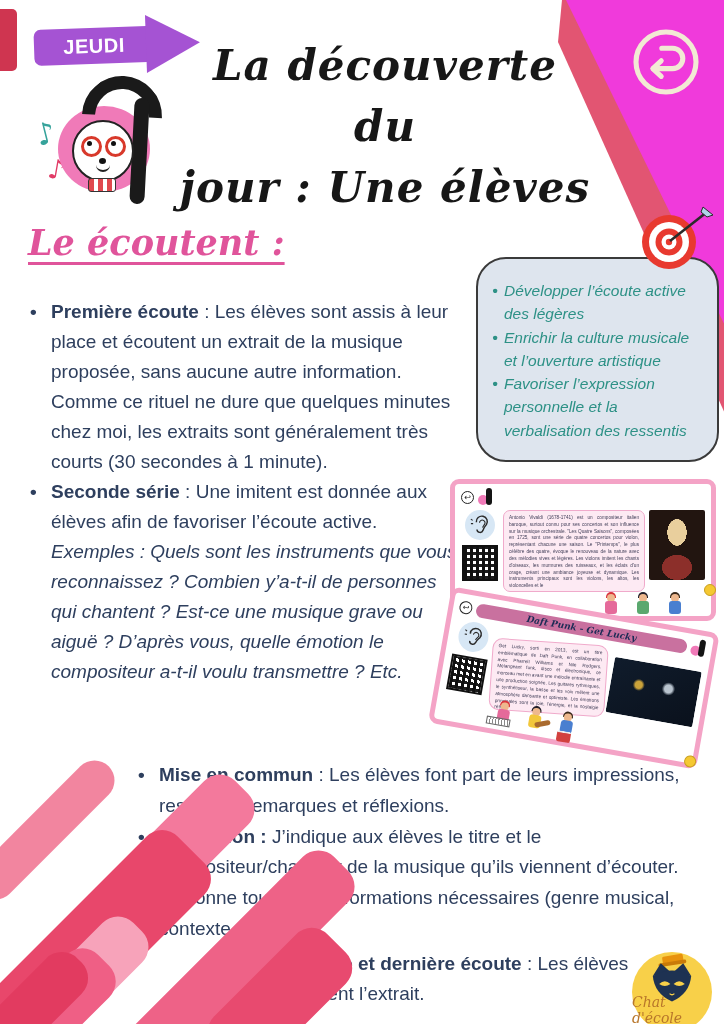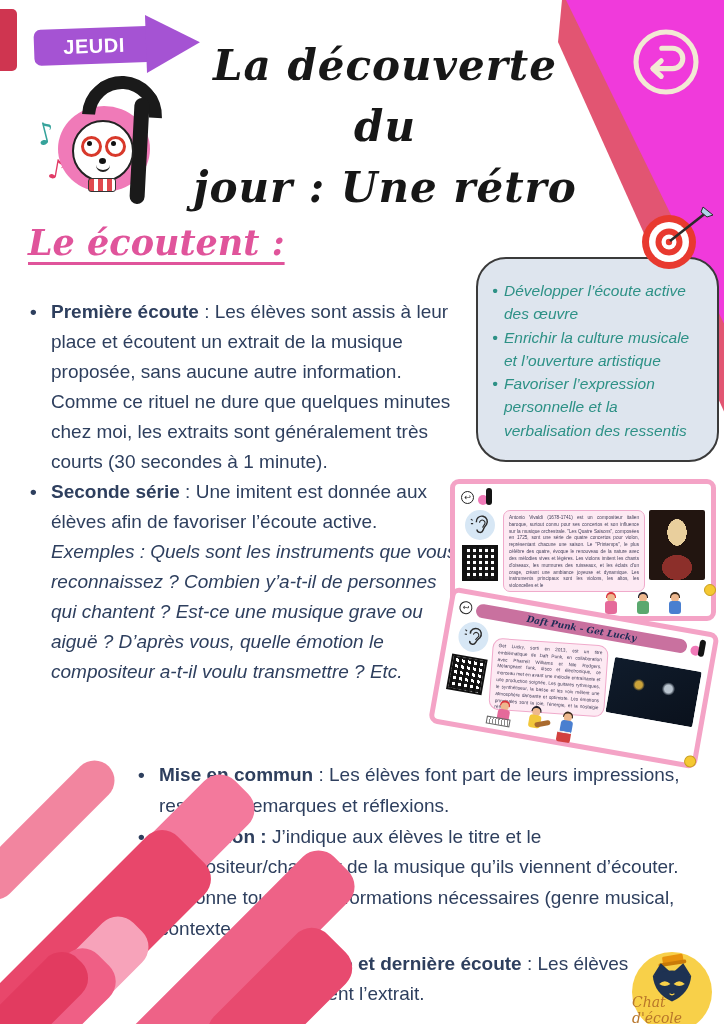--- a/index.html
+++ b/index.html
@@ -191,21 +191,21 @@
       <span class="eye l"></span>
       <span class="eye r"></span>
       <span class="nose"></span>
       <span class="mouth"></span>
     </div>
     <div class="collar"></div>
   </div>
 
   <h1 class="main-title" style="margin:16px;">
     <span>La découverte du</span>
-    <span>jour : Une rétro</span>
+    <span>jour : Une élèves</span>
   </h1>
 
   <div class="corner-tr">
     <div class="rose"></div>
     <div class="magenta"></div>
   </div>
   <svg class="return-icon" viewBox="0 0 24 24">
     <circle cx="12" cy="12" r="10" fill="none" stroke="#f2e9d4" stroke-width="1.7"></circle>
     <path d="M7.8 14.2 H14.2 A3.4 3.4 0 0 0 14.2 7.4 H10.6" fill="none" stroke="#f2e9d4" stroke-width="1.7" stroke-linecap="round"></path>
     <path d="M10.4 11.6 L7.6 14.2 L10.4 16.8" fill="none" stroke="#f2e9d4" stroke-width="1.7" stroke-linecap="round" stroke-linejoin="round"></path>
@@ -220,21 +220,21 @@
     <circle cx="32" cy="38" r="7.5" fill="#ffffff"></circle>
     <circle cx="32" cy="38" r="3.2" fill="#e8392f"></circle>
     <line x1="70" y1="8" x2="33" y2="37" stroke="#2a2a2a" stroke-width="2.6"></line>
     <path d="M66 3 L76 11 L70 13 L64 8 Z" fill="#aed3e8" stroke="#2a2a2a" stroke-width="1"></path>
   </svg>
 
   <div class="objectives">
     <ul>
       <li>
         <span class="mk">•</span>
-        <span>Développer l’écoute active des œuvre</span>
+        <span>Développer l’écoute active des légères</span>
       </li>
       <li>
         <span class="mk">•</span>
         <span>Enrichir la culture musicale et l’ouverture artistique</span>
       </li>
       <li>
         <span class="mk">•</span>
         <span>Favoriser l’expression personnelle et la verbalisation des ressentis</span>
       </li>
     </ul>

